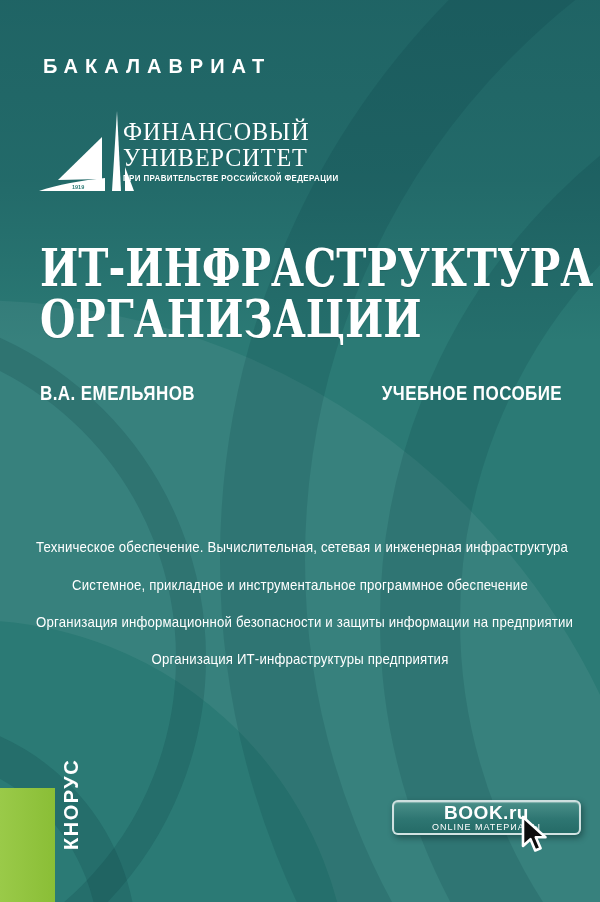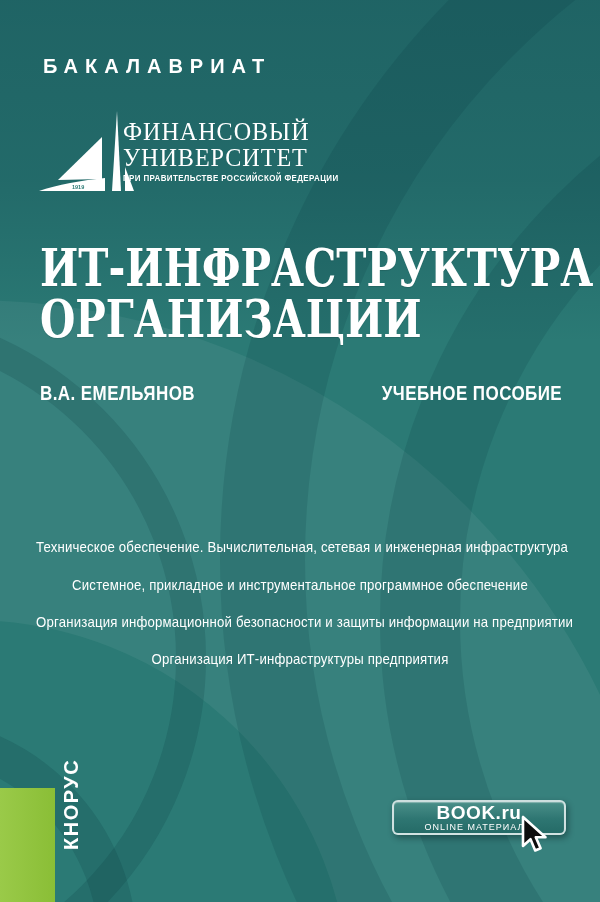--- a/index.html
+++ b/index.html
@@ -94,21 +94,21 @@
     background:linear-gradient(90deg,#9aca49,#8abe36);
   }
   .publisher{
     position:absolute;left:57px;top:762px;height:84px;width:28px;z-index:3;
     writing-mode:vertical-rl;transform:rotate(180deg);
     font-size:20px;font-weight:bold;letter-spacing:1.5px;
     display:flex;align-items:center;justify-content:center;
   }
   
   .badge{
-    position:absolute;left:392px;top:800px;width:174px;height:35px;z-index:3;
+    position:absolute;left:392px;top:800px;width:189px;height:35px;z-index:3;
     box-sizing:border-box;border-radius:6px;
     border:2px solid rgba(225,236,236,0.9);
     background:linear-gradient(180deg,#4a8f89 0%,#2e7672 55%,#256b67 100%);
     box-shadow:2px 3px 6px rgba(0,20,22,0.4), inset 0 1px 1px rgba(255,255,255,0.35);
     display:flex;flex-direction:column;align-items:center;justify-content:center;
     cursor:pointer;
   }
   .badge-title{font-size:19px;font-weight:bold;line-height:19px;letter-spacing:0.5px;}
   .badge-sub{font-size:9px;line-height:10px;letter-spacing:1px;}
   .cursor{position:absolute;left:517px;top:814px;z-index:4;}

